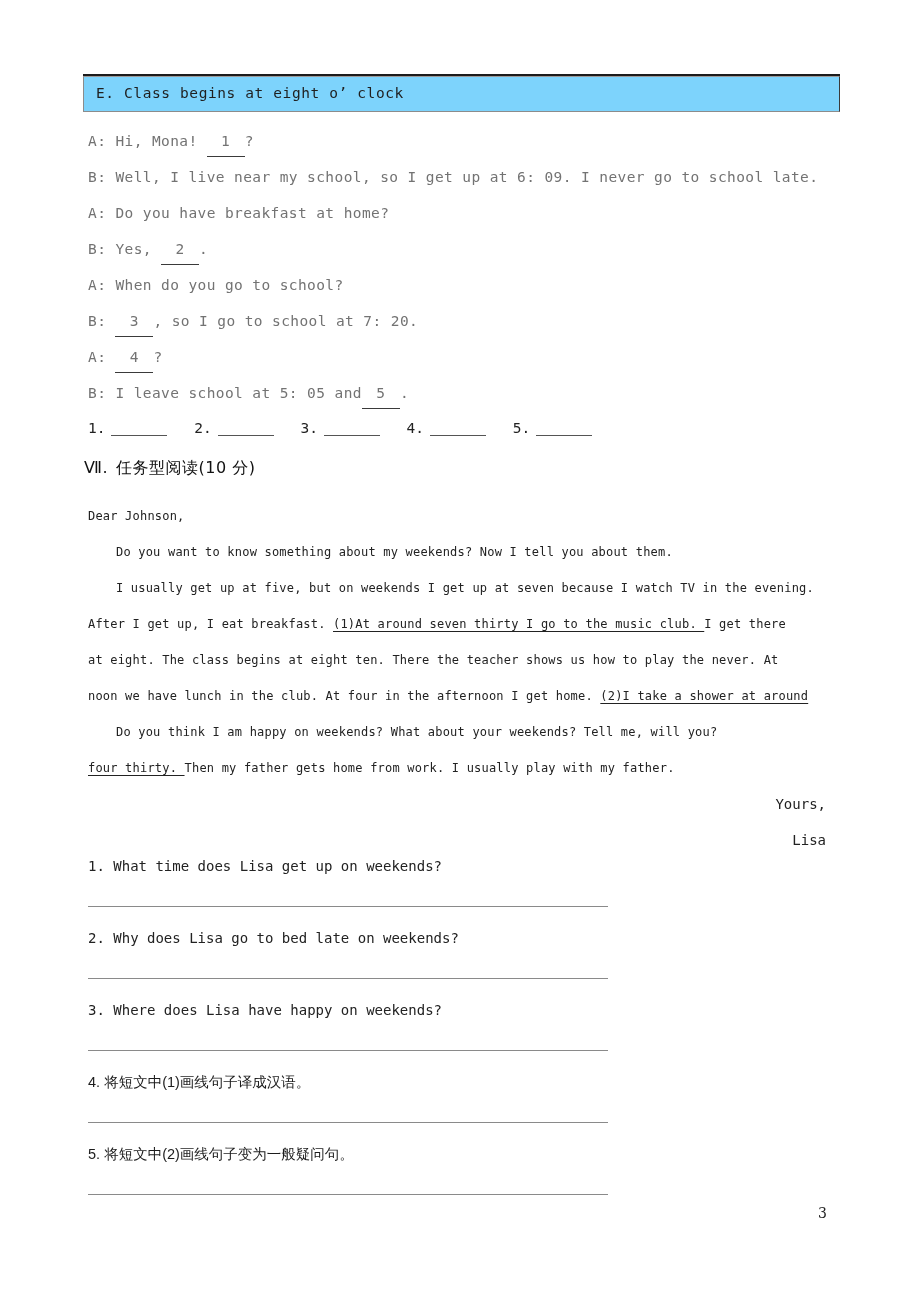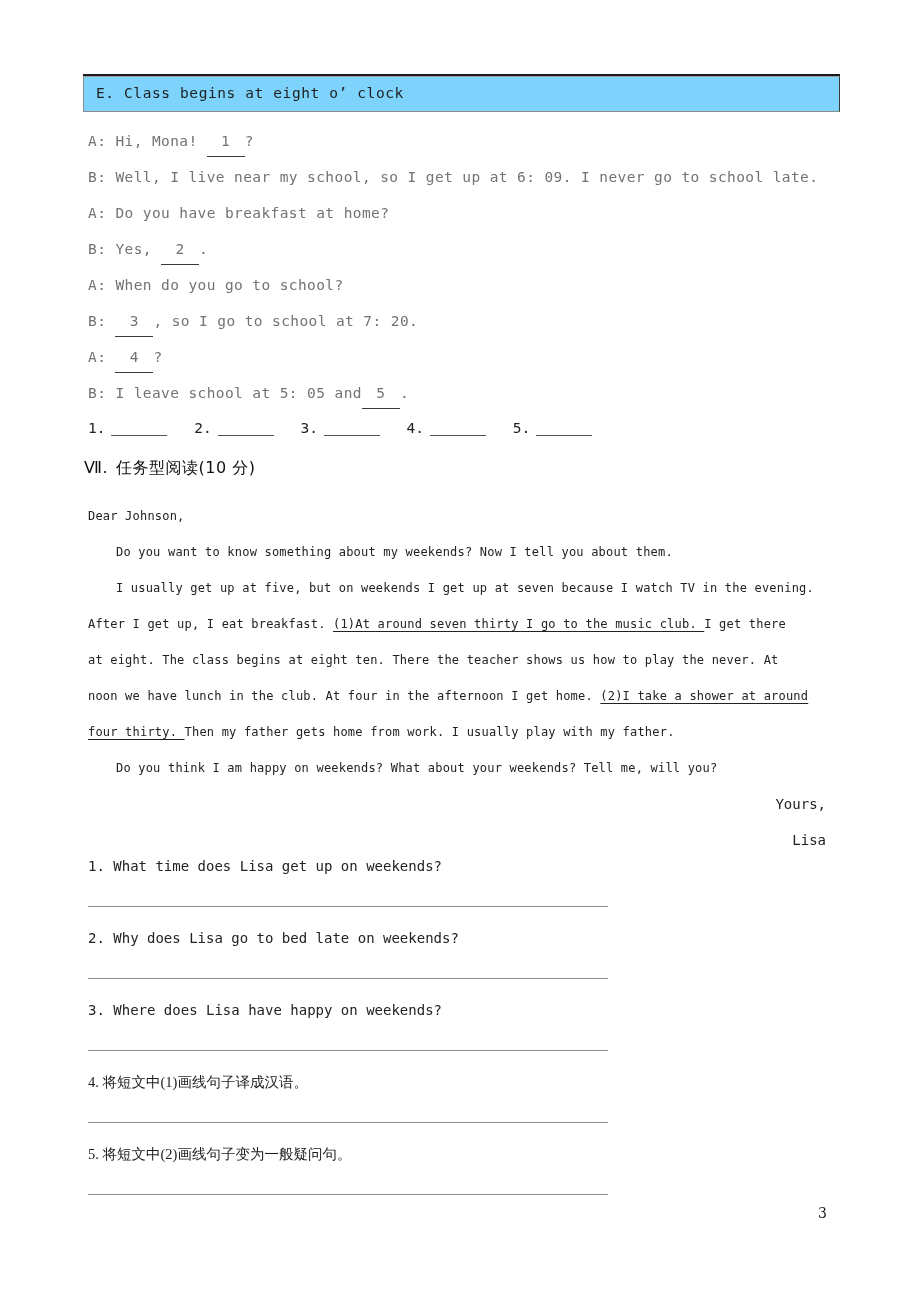--- a/index.html
+++ b/index.html
@@ -146,21 +146,21 @@
   }
   .q-block { height: 72px; }
   .q-text-en {
     font-family: "DejaVu Sans Mono", "Liberation Mono", monospace;
     font-size: 14px;
     color: #222222;
     line-height: 22px;
     white-space: nowrap;
   }
   .q-text-cn {
-    font-family: Liberation Serif, serif;
+    font-family: Liberation Sans, sans-serif;
     font-size: 14.5px;
     color: #1c1c1c;
     line-height: 22px;
     white-space: nowrap;
   }
   .q-answer-rule {
     width: 520px;
     border-bottom: 1px solid #8a8a8a;
     margin-top: 29px;
   }
@@ -210,22 +210,22 @@
     <span class="num">Ⅶ.</span><span>任务型阅读(10 分)</span>
   </div>
 
   <div class="letter">
     <div class="l-line">Dear Johnson,</div>
     <div class="l-line indent">Do you want to know something about my weekends? Now I tell you about them.</div>
     <div class="l-line indent">I usually get up at five, but on weekends I get up at seven because I watch TV in the evening.</div>
     <div class="l-line"><span>After I get up, I eat breakfast. </span><span class="u">(1)At around seven thirty I go to the music club. </span><span>I get there</span></div>
     <div class="l-line">at eight. The class begins at eight ten. There the teacher shows us how to play the never. At</div>
     <div class="l-line"><span>noon we have lunch in the club. At four in the afternoon I get home. </span><span class="u">(2)I take a shower at around</span></div>
+    <div class="l-line indent">Do you think I am happy on weekends? What about your weekends? Tell me, will you?</div>
     <div class="l-line"><span class="u">four thirty. </span><span>Then my father gets home from work. I usually play with my father.</span></div>
-    <div class="l-line indent">Do you think I am happy on weekends? What about your weekends? Tell me, will you?</div>
     <div class="sig">Yours,</div>
     <div class="sig">Lisa</div>
   </div>
 
   <div class="questions">
     <div class="q-block">
       <div class="q-text-en"><span>1.</span> <span>What time does Lisa get up on weekends?</span></div>
       <div class="q-answer-rule"></div>
     </div>
     <div class="q-block">

